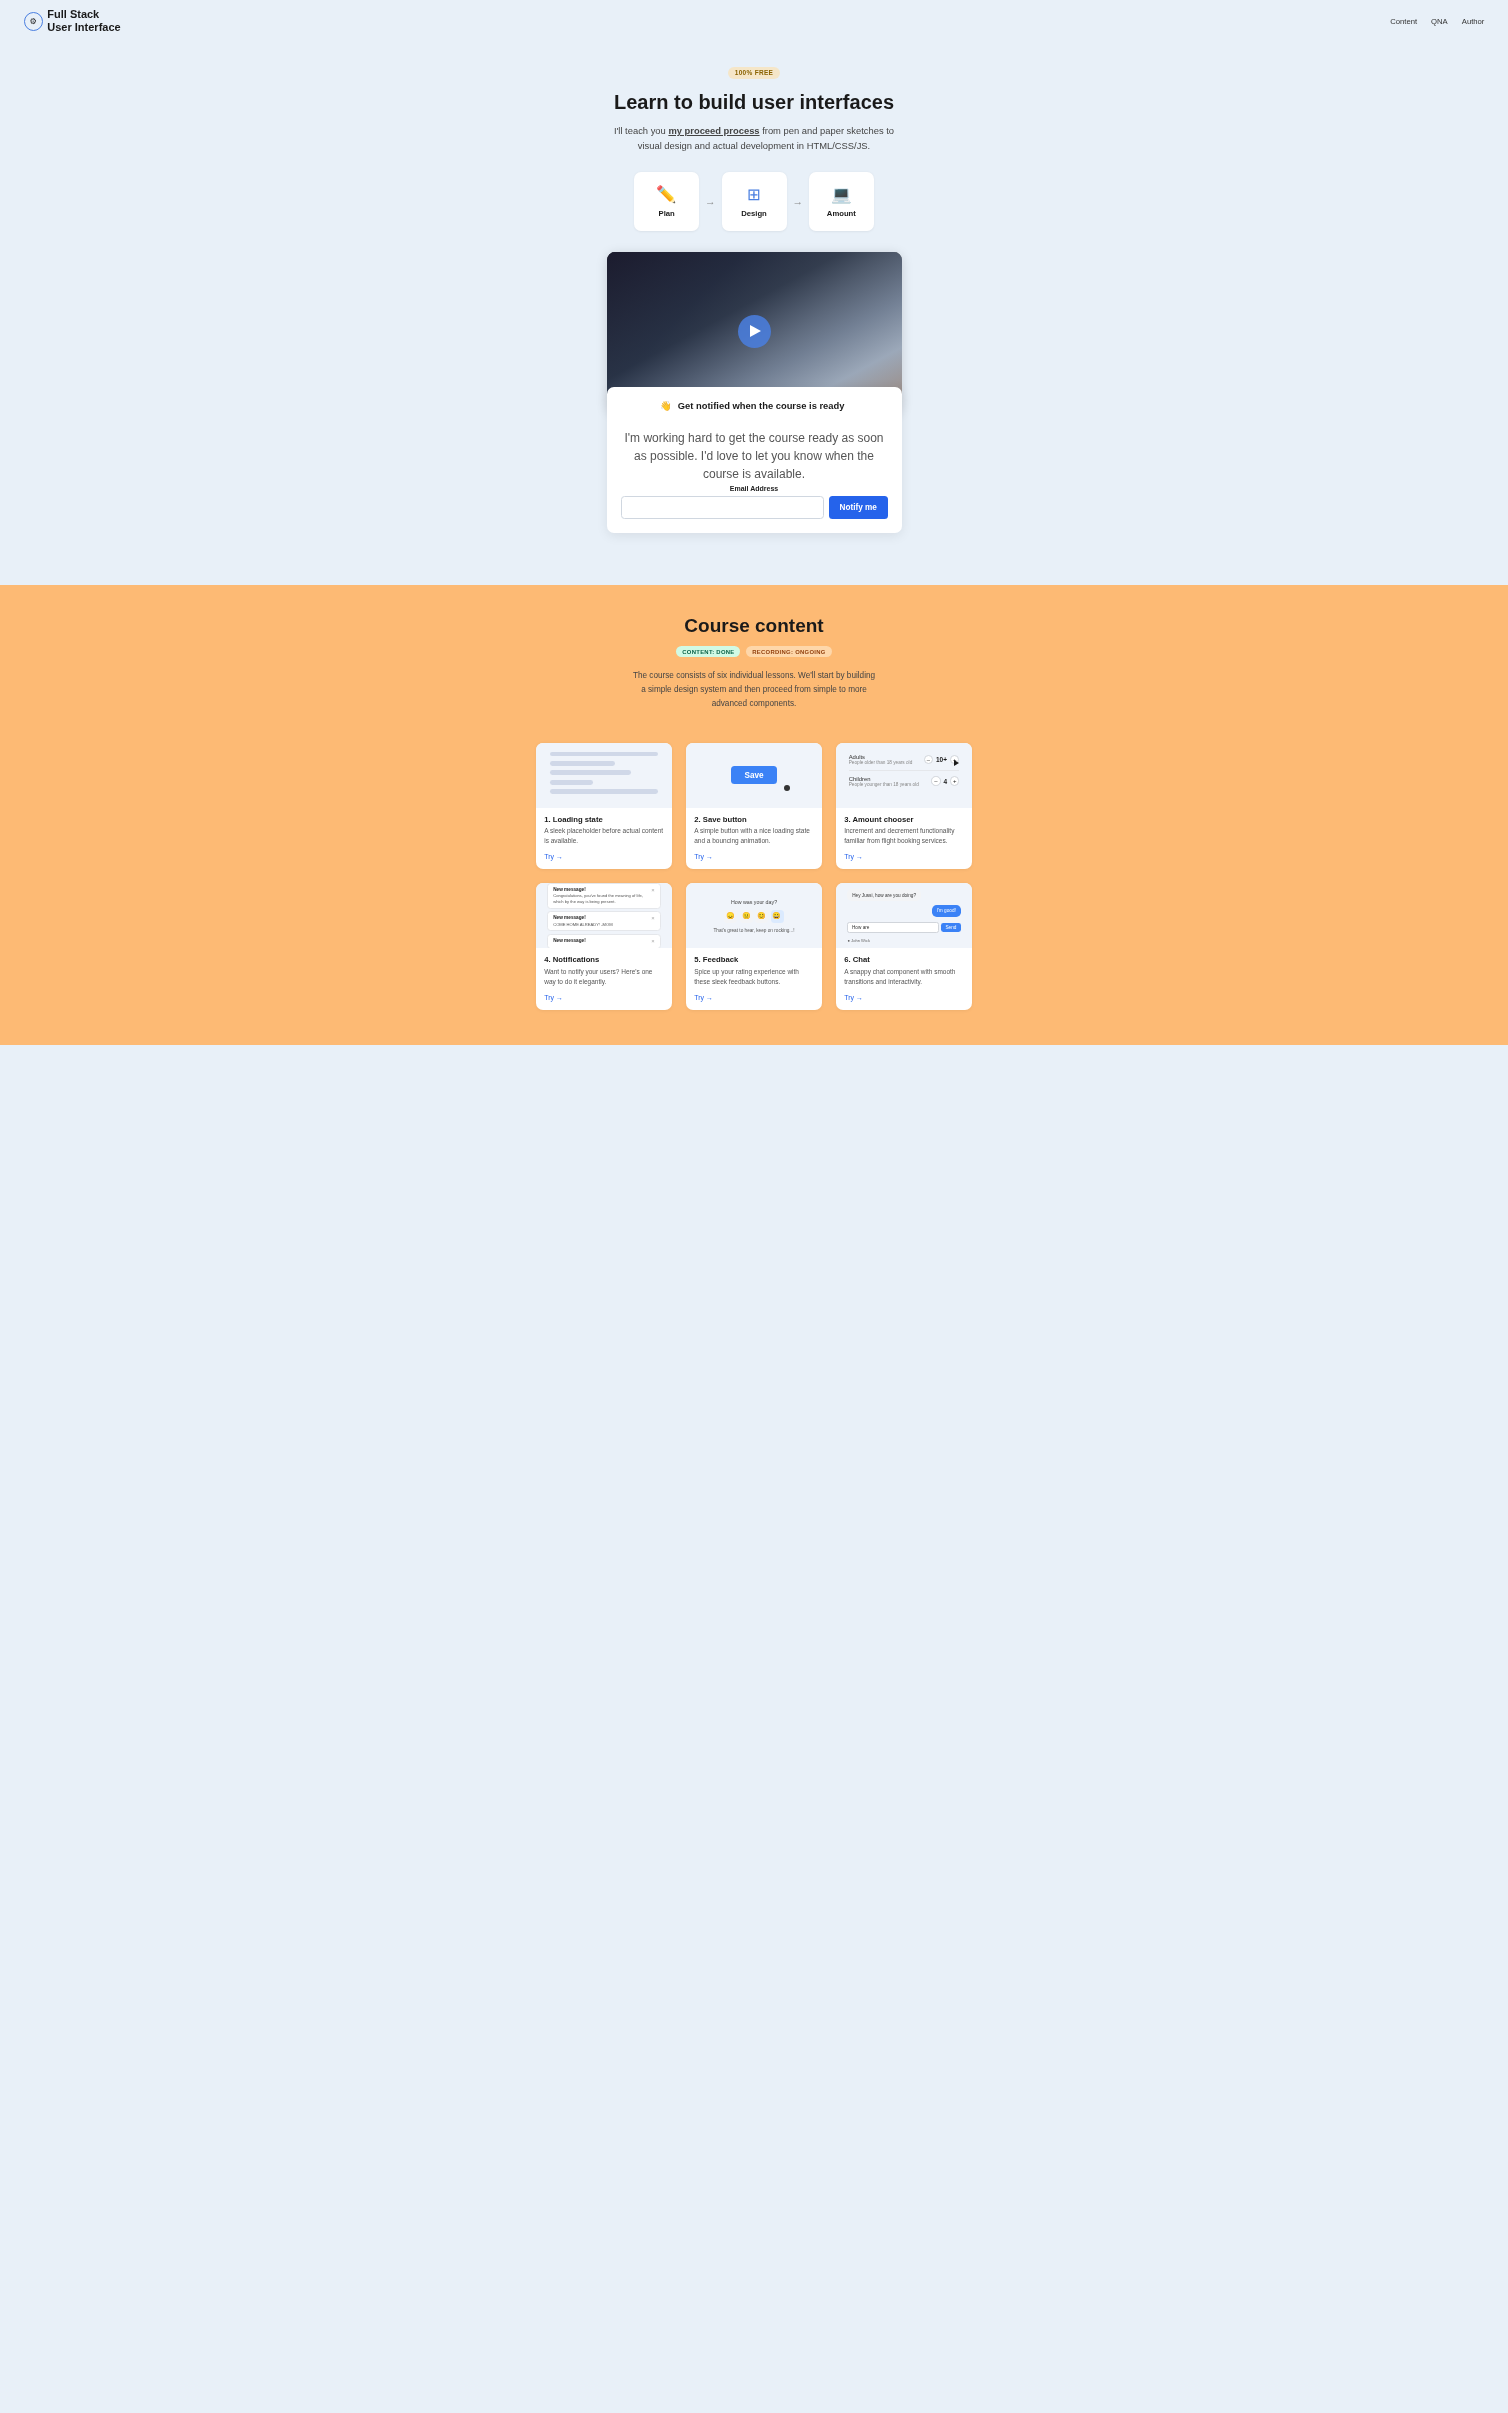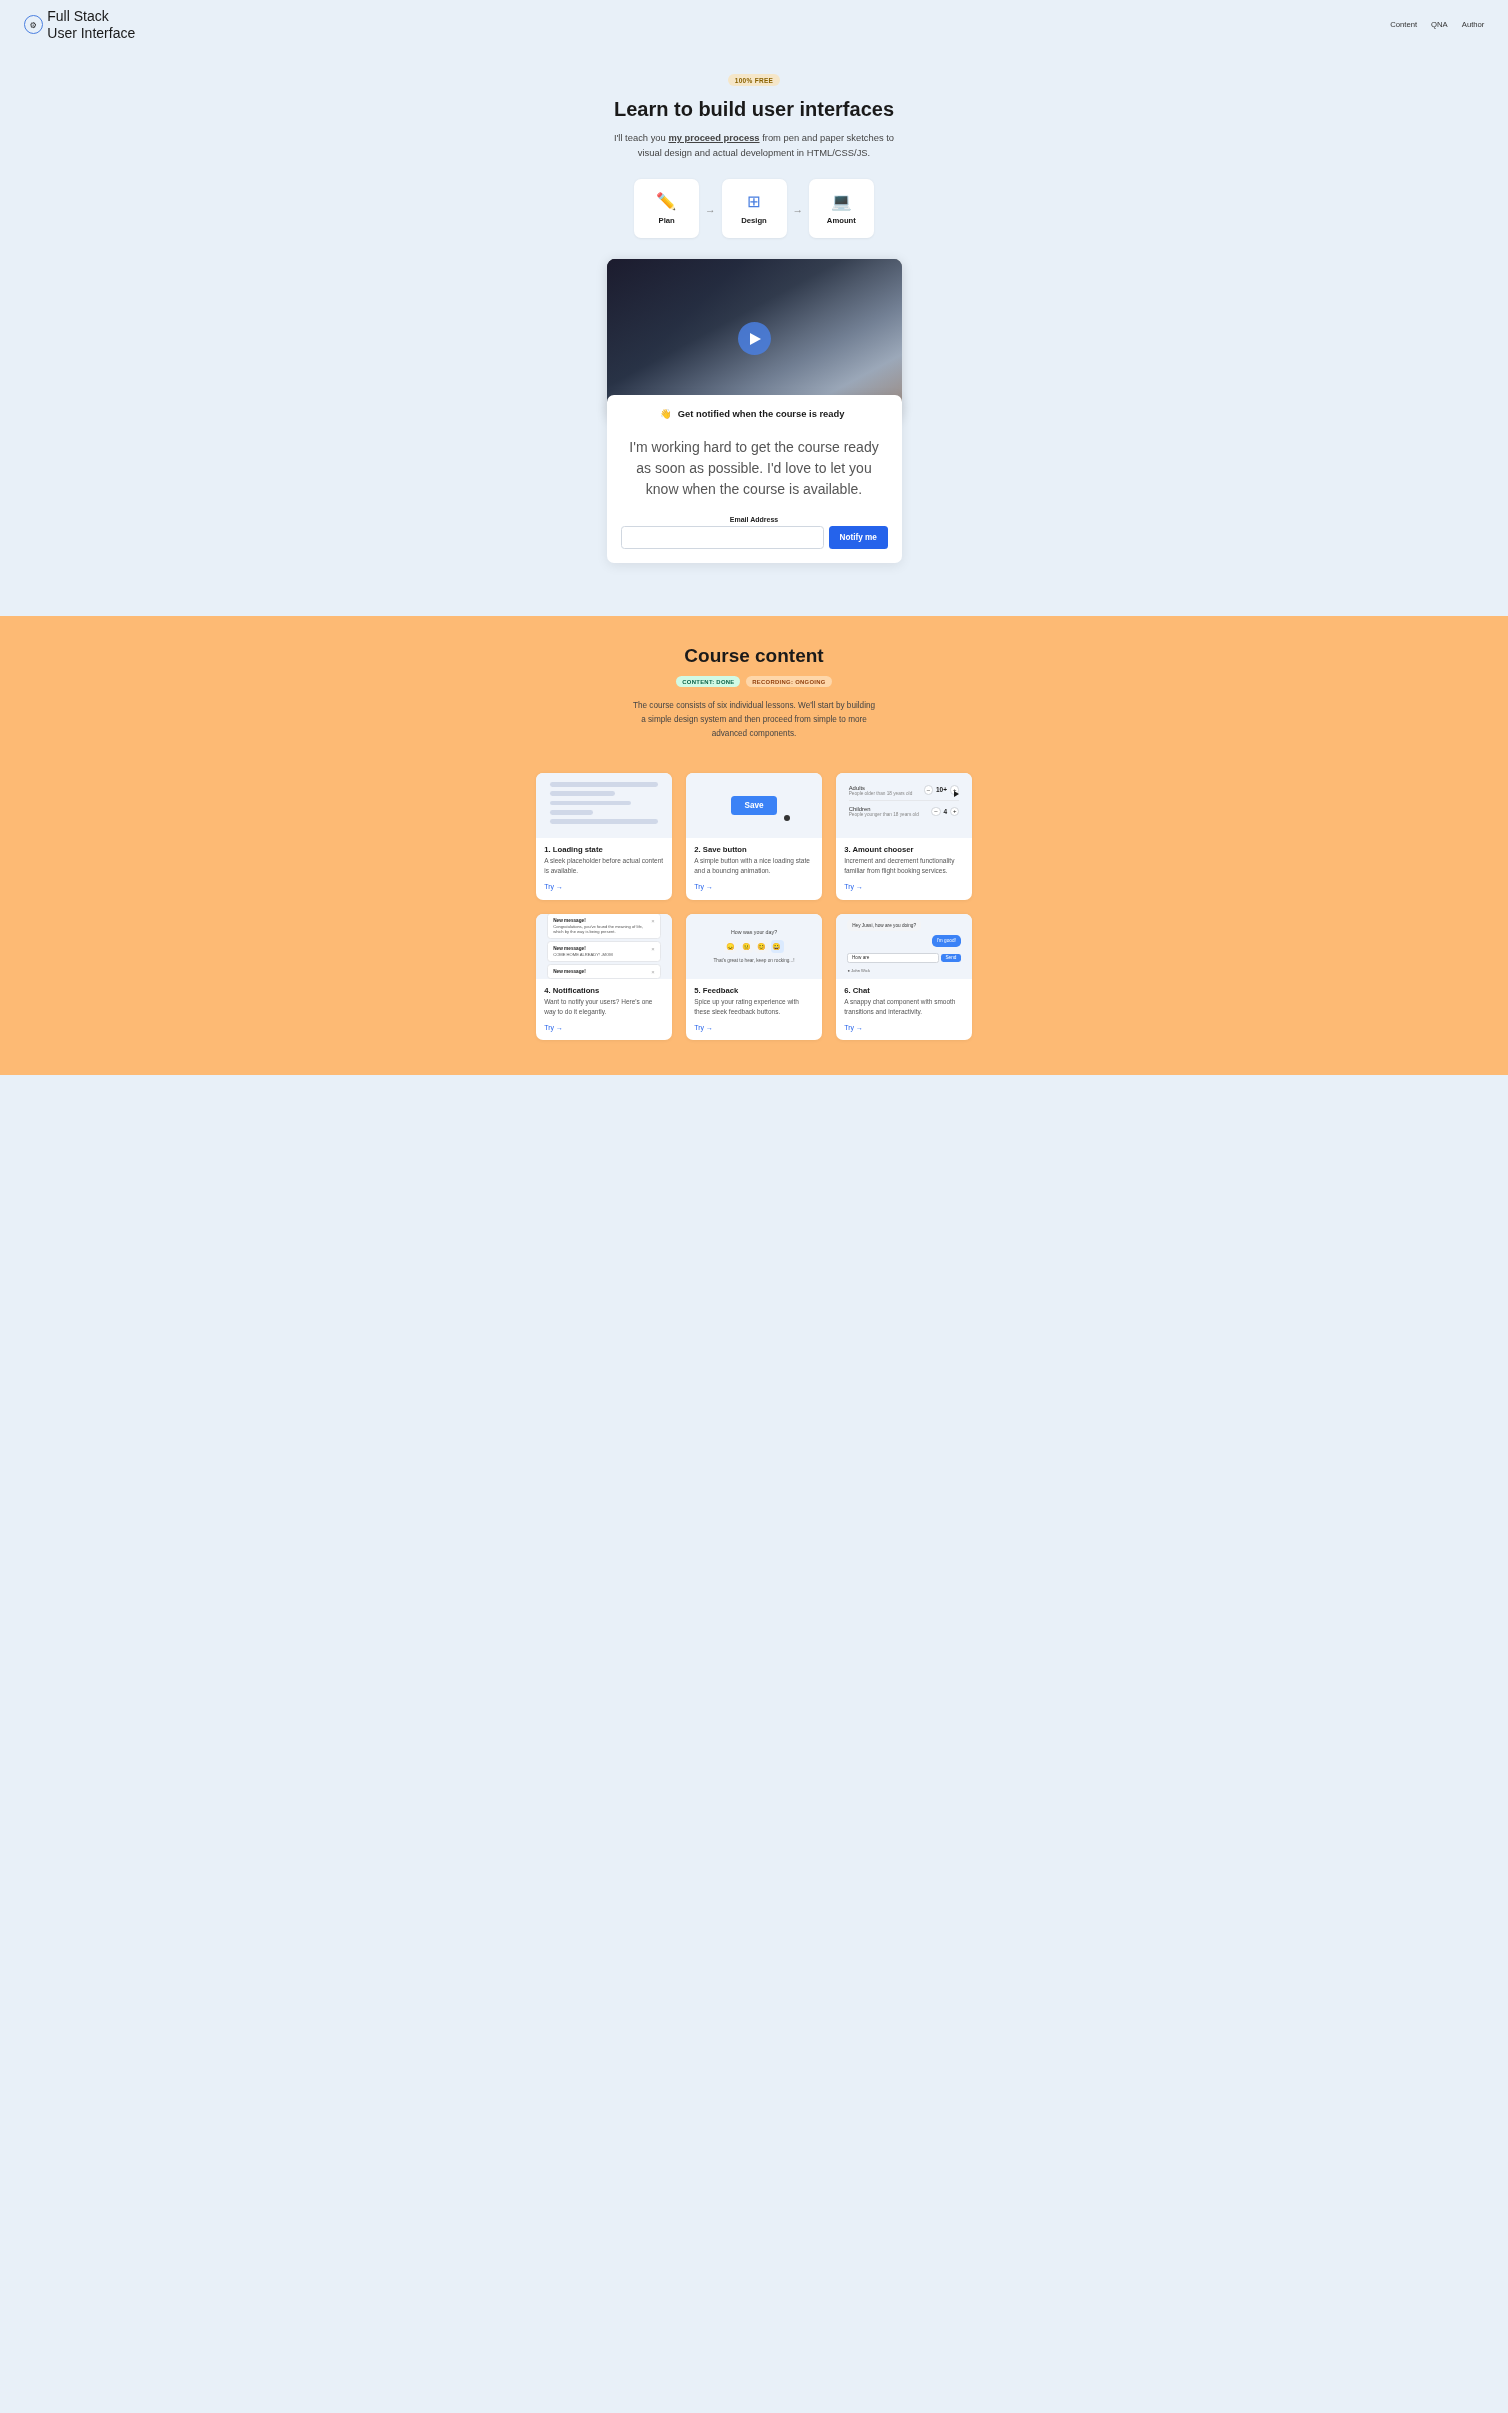--- a/index.html
+++ b/index.html
@@ -8,21 +8,21 @@
     
     nav {
       display: flex; align-items: center; justify-content: space-between;
       padding: 8.2px 23.6px; background: #e8f0f8; position: sticky; top: 0; z-index: 100;
     }
     .nav-logo { display: flex; align-items: center; gap: 4.7px; }
     .nav-logo-icon {
       width: 19px; height: 19px; border: 1.2px solid #4a7fe0; border-radius: 50%;
       display: flex; align-items: center; justify-content: center; font-size: 8.2px;
     }
-    .nav-logo-text { font-size: 14px; font-weight: 400; line-height: 1.2; color: #1a1a1a; }
+    .nav-logo-text { font-size: 11px; font-weight: 700; line-height: 1.2; color: #1a1a1a; }
     .nav-links { display: flex; gap: 14px; }
     .nav-link { font-size: 7.7px; color: #333; text-decoration: none; cursor: pointer; }
 
     
     .hero { text-align: center; padding: 23.6px 11.8px 17.7px; background: #e8f0f8; }
     .badge-free {
       display: inline-block; background: #f5e6c8; color: #8a6200; font-size: 6.5px;
       font-weight: 700; padding: 2.4px 7px; border-radius: 11.8px; margin-bottom: 11.8px; letter-spacing: 0.3px;
     }
     .hero h1 { font-size: 20px; font-weight: 800; line-height: 1.15; margin-bottom: 9.4px; max-width: 306px; margin-left: auto; margin-right: auto; }
@@ -60,21 +60,21 @@
     .play-triangle { width: 0; height: 0; border-top: 6.5px solid transparent; border-bottom: 6.5px solid transparent; border-left: 11.8px solid #fff; margin-left: 2.4px; }
 
     
     .notify-box {
       background: #fff; border-radius: 7px; padding: 13px 14px 14px;
       max-width: 295px; margin: -23.6px auto 0; position: relative; z-index: 10;
       box-shadow: 0 2.4px 11.8px rgba(0,0,0,0.08);
     }
     .notify-title { font-size: 9.4px; font-weight: 700; margin-bottom: 18px; }
     .notify-title span { margin-right: 3.5px; }
-    .notify-desc { font-size: 14px; color: #555; line-height: 1.5; margin-bottom: 16px; }
+    .notify-desc { font-size: 12px; color: #555; line-height: 1.5; margin-bottom: 2px; }
     .notify-label { font-size: 7px; font-weight: 600; margin-bottom: 3.5px; color: #222; }
     .notify-form { display: flex; gap: 4.7px; }
     .notify-input {
       flex: 1; border: 0.9px solid #d0d7e0; border-radius: 3.5px; padding: 5.9px 7px;
       font-size: 8.2px; outline: none;
     }
     .notify-btn {
       background: #2563eb; color: #fff; border: none; border-radius: 3.5px;
       padding: 5.9px 10.6px; font-size: 8.2px; font-weight: 600; cursor: pointer; white-space: nowrap;
     }

